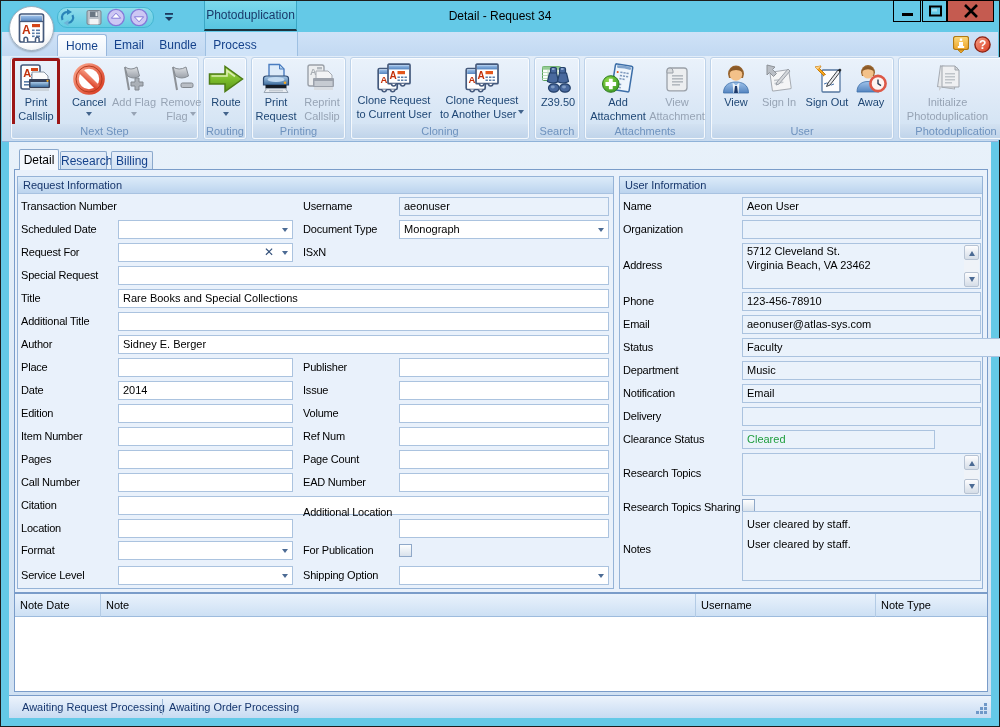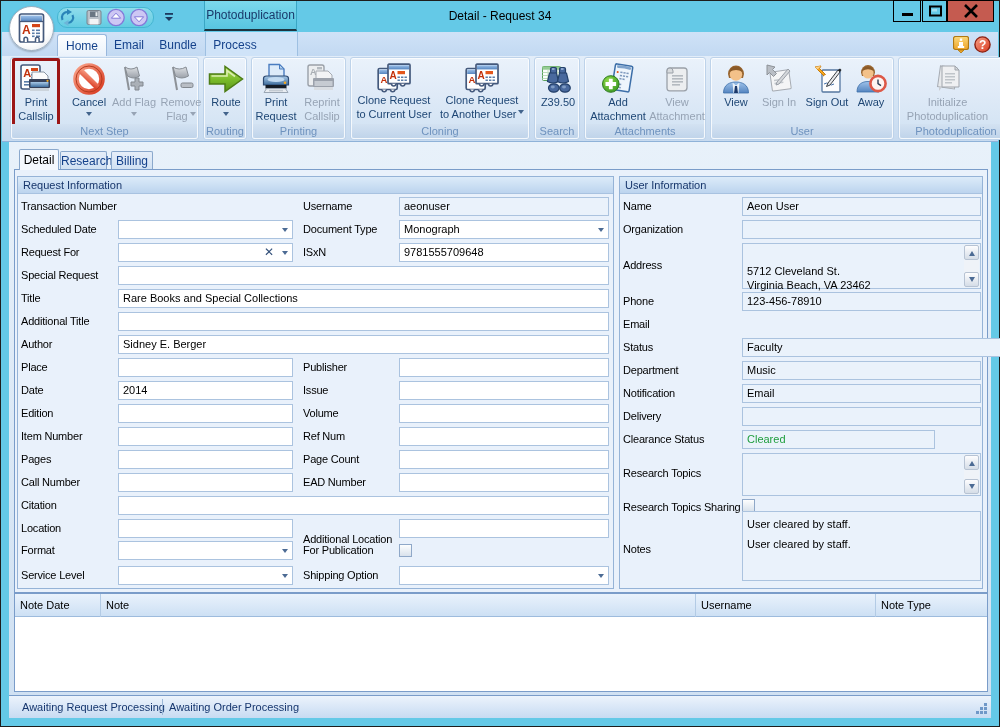--- a/index.html
+++ b/index.html
@@ -477,21 +477,20 @@
             <div class="cmbar"></div>
           </div>
         <div class="lbl" style="left:288px;top:53px">Document Type</div>
         <div class="inp" style="left:384px;top:50px;width:210px">Monograph<div class="cmbar"></div></div>
         <div class="lbl" style="left:6px;top:76px">Request For</div>
         <div class="inp" style="left:103px;top:73px;width:175px">
             <span style="position:absolute;right:18px;top:0;color:#33507a;font-size:12px">✕</span>
             <div class="cmbar"></div>
           </div>
         <div class="lbl" style="left:288px;top:76px">ISxN</div>
-        <div class="inp" style="left:384px;top:73px;width:210px">9781555709648</div>
         <div class="lbl" style="left:6px;top:99px">Special Request</div>
         <div class="inp" style="left:103px;top:96px;width:491px"></div>
         <div class="lbl" style="left:6px;top:122px">Title</div>
         <div class="inp" style="left:103px;top:119px;width:491px">Rare Books and Special Collections</div>
         <div class="lbl" style="left:6px;top:145px">Additional Title</div>
         <div class="inp" style="left:103px;top:142px;width:491px"></div>
         <div class="lbl" style="left:6px;top:168px">Author</div>
         <div class="inp" style="left:103px;top:165px;width:491px">Sidney E. Berger</div>
         <div class="lbl" style="left:6px;top:191px">Place</div>
         <div class="inp" style="left:103px;top:188px;width:175px"></div>
@@ -514,21 +513,21 @@
         <div class="lbl" style="left:288px;top:283px">Page Count</div>
         <div class="inp" style="left:384px;top:280px;width:210px"></div>
         <div class="lbl" style="left:6px;top:306px">Call Number</div>
         <div class="inp" style="left:103px;top:303px;width:175px"></div>
         <div class="lbl" style="left:288px;top:306px">EAD Number</div>
         <div class="inp" style="left:384px;top:303px;width:210px"></div>
         <div class="lbl" style="left:6px;top:329px">Citation</div>
         <div class="inp" style="left:103px;top:326px;width:491px"></div>
         <div class="lbl" style="left:6px;top:352px">Location</div>
         <div class="inp" style="left:103px;top:349px;width:175px"></div>
-        <div class="lbl" style="left:288px;top:363px">Additional Location</div>
+        <div class="lbl" style="left:288px;top:336px">Additional Location</div>
         <div class="inp" style="left:384px;top:349px;width:210px"></div>
         <div class="lbl" style="left:6px;top:374px">Format</div>
         <div class="inp" style="left:103px;top:371px;width:175px">
             <div class="cmbar"></div>
           </div>
         <div class="lbl" style="left:288px;top:374px">For Publication</div>
         <div class="cbx" style="left:384px;top:374px"></div>
         <div class="lbl" style="left:6px;top:399px">Service Level</div>
         <div class="inp" style="left:103px;top:396px;width:175px">
             <div class="cmbar"></div>
@@ -536,33 +535,34 @@
         <div class="lbl" style="left:288px;top:399px">Shipping Option</div>
         <div class="inp" style="left:384px;top:396px;width:210px">
             <div class="cmbar"></div>
           </div>
 
         <div class="lbl" style="left:608px;top:30px">Name</div>
         <div class="inp ro" style="left:727px;top:27px;width:239px">Aeon User</div>
         <div class="lbl" style="left:608px;top:53px">Organization</div>
         <div class="inp ro" style="left:727px;top:50px;width:239px"></div>
         <div class="lbl" style="left:608px;top:89px">Address</div>
-        <div class="inp ro" style="left:727px;top:73px;width:239px;height:46px;line-height:14px;padding-top:20px">5712 Cleveland St.<br>Virginia Beach, VA 23462
+        <div class="inp ro" style="left:727px;top:73px;width:239px;height:46px;line-height:14px;padding-top:0">5712 Cleveland St.<br>Virginia Beach, VA 23462
           <div class="vsb" style="height:42px">
               <div class="sbtn" style="top:0">
                 <div class="tup"></div>
               </div>
               <div class="sbtn" style="bottom:0">
                 <div class="tdn"></div>
               </div>
             </div>
         </div>
         <div class="lbl" style="left:608px;top:125px">Phone</div>
         <div class="inp ro" style="left:727px;top:122px;width:239px">123-456-78910</div>
         <div class="lbl" style="left:608px;top:148px">Email</div>
+        <div class="inp ro" style="left:727px;top:145px;width:239px">aeonuser@atlas-sys.com</div>
         <div class="lbl" style="left:608px;top:171px">Status</div>
         <div class="inp ro" style="left:727px;top:168px;width:259px">Faculty</div>
         <div class="lbl" style="left:608px;top:194px">Department</div>
         <div class="inp ro" style="left:727px;top:191px;width:239px">Music</div>
         <div class="lbl" style="left:608px;top:217px">Notification</div>
         <div class="inp ro" style="left:727px;top:214px;width:239px">Email</div>
         <div class="lbl" style="left:608px;top:240px">Delivery</div>
         <div class="inp ro" style="left:727px;top:237px;width:239px"></div>
         <div class="lbl" style="left:608px;top:263px">Clearance Status</div>
         <div class="inp ro" style="left:727px;top:260px;width:193px;color:#1f9e3e">Cleared</div>

